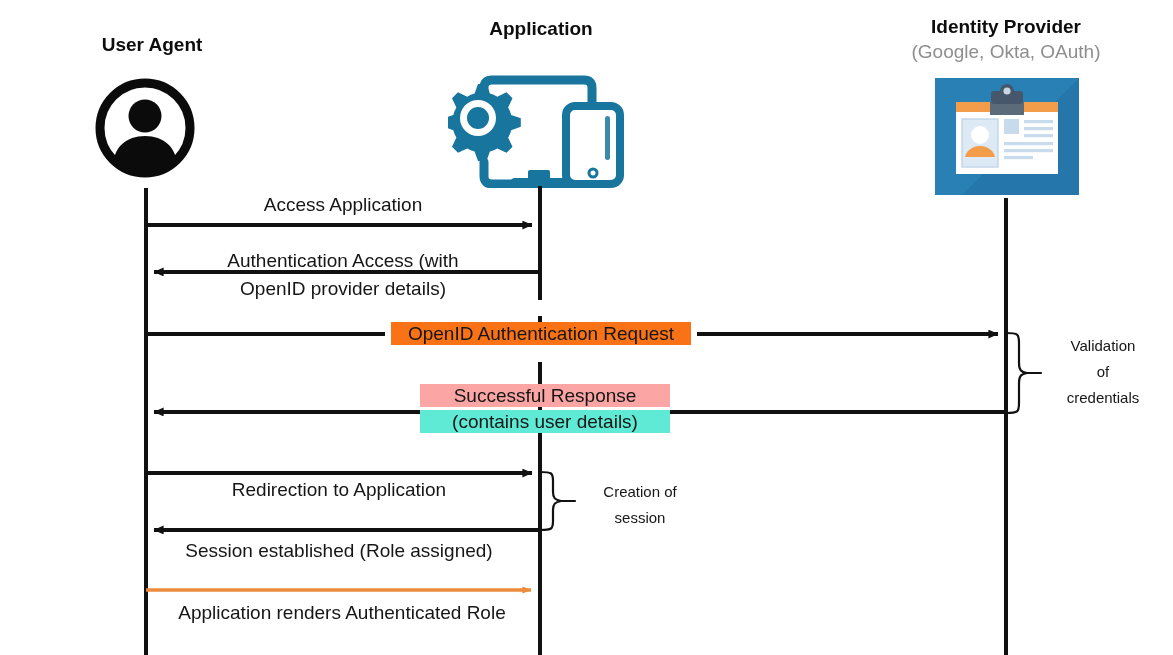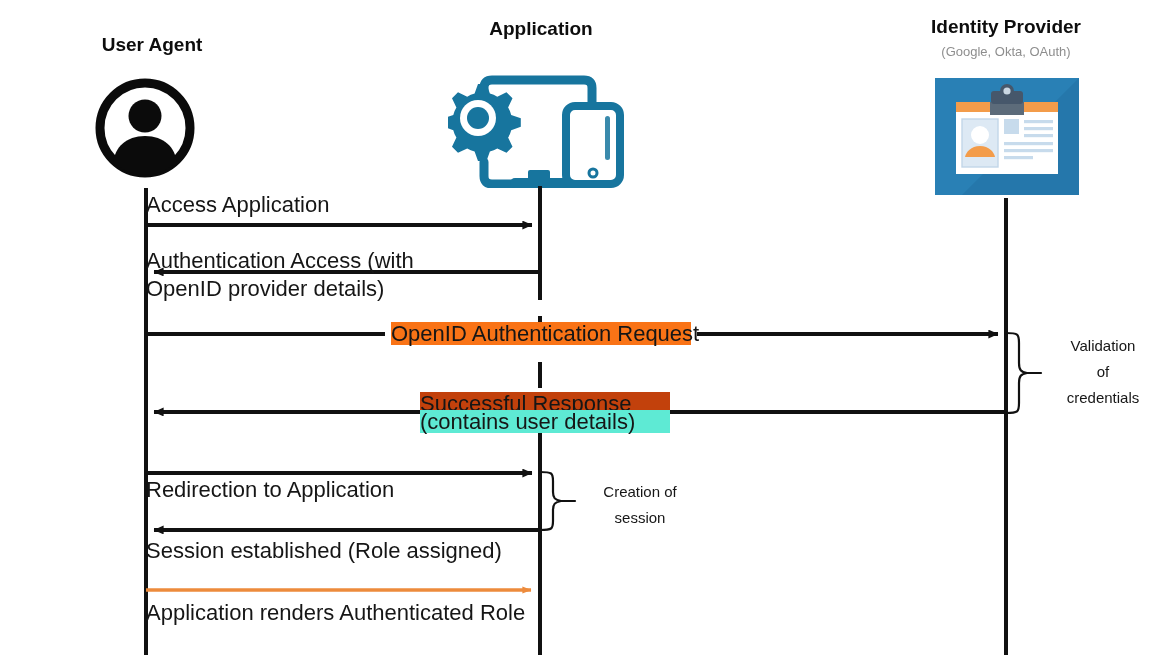--- a/index.html
+++ b/index.html
@@ -6,24 +6,24 @@
   body{
     width:1173px;height:655px;
     background:#ffffff;
     font-family:"Liberation Sans", sans-serif;
     overflow:hidden;
     position:relative;
   }
   #stage{position:absolute;left:0;top:0;width:1173px;height:655px;}
   .lbl{position:absolute;text-align:center;color:#111111;}
   .actor-title{font-weight:bold;font-size:19px;line-height:22px;color:#0d0d0d;}
-  .actor-sub{font-size:13px;line-height:23px;color:#8e8e8e;font-weight:normal;}
+  .actor-sub{font-size:19px;line-height:23px;color:#8e8e8e;font-weight:normal;}
   .msg{
-    position:absolute;text-align:left;
-    font-size:22px;line-height:23px;color:#161616;
+    position:absolute;text-align:center;
+    font-size:19px;line-height:23px;color:#161616;
     white-space:nowrap;
   }
   .note{
     position:absolute;text-align:center;
     font-size:15px;line-height:26px;color:#161616;
   }
   svg{position:absolute;left:0;top:0;}
   .icon-box{position:absolute;}
 </style>
 </head>
@@ -163,21 +163,21 @@
     </g>
   </svg>
 
   <div class="msg" style="left:146px;top:193px;width:394px;">Access Application</div>
 
   <div class="msg" style="left:146px;top:249px;width:394px;">Authentication Access (with</div>
   <div class="msg" style="left:146px;top:277px;width:394px;">OpenID provider details)</div>
 
   <div class="msg" style="left:391px;top:322px;width:300px;background:#f97316;">OpenID Authentication Request</div>
 
-  <div class="msg" style="left:420px;top:392px;width:250px;background:#c2410c;">Successful Response</div>
+  <div class="msg" style="left:420px;top:384px;width:250px;background:#fca5a5;">Successful Response</div>
   <div class="msg" style="left:420px;top:410px;width:250px;background:#5eead4;">(contains user details)</div>
 
   <div class="msg" style="left:146px;top:478px;width:386px;">Redirection to Application</div>
 
   <div class="msg" style="left:146px;top:539px;width:386px;">Session established (Role assigned)</div>
 
   <div class="msg" style="left:146px;top:601px;width:392px;">Application renders Authenticated Role</div>
 
   <div class="note" style="left:1041px;top:333px;width:124px;">
     <div>Validation</div>

